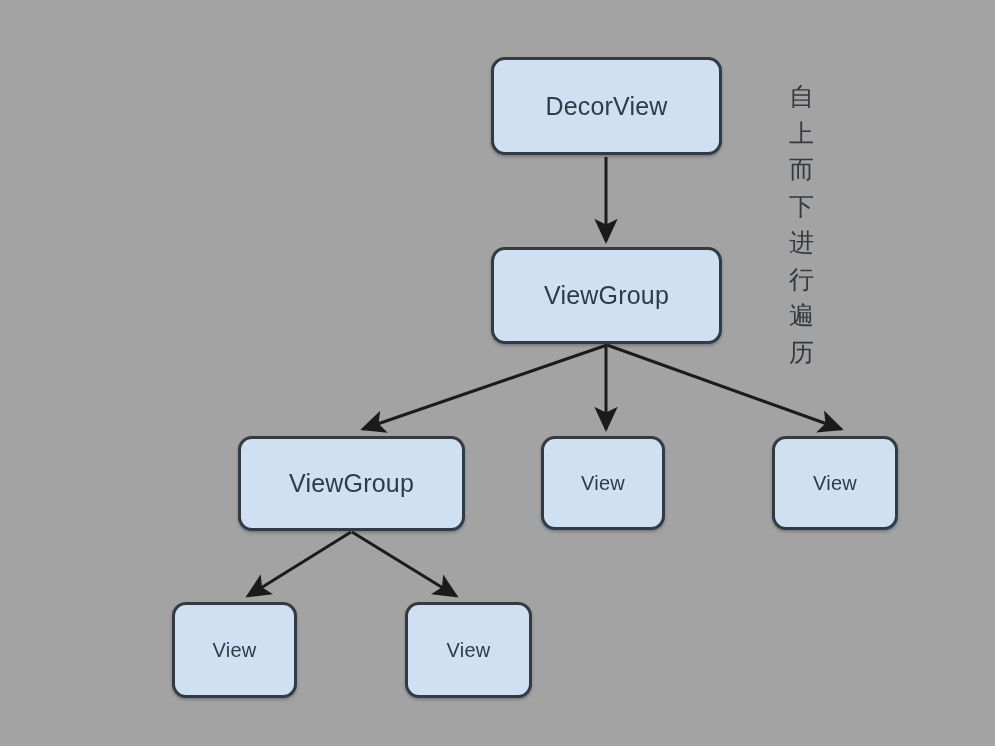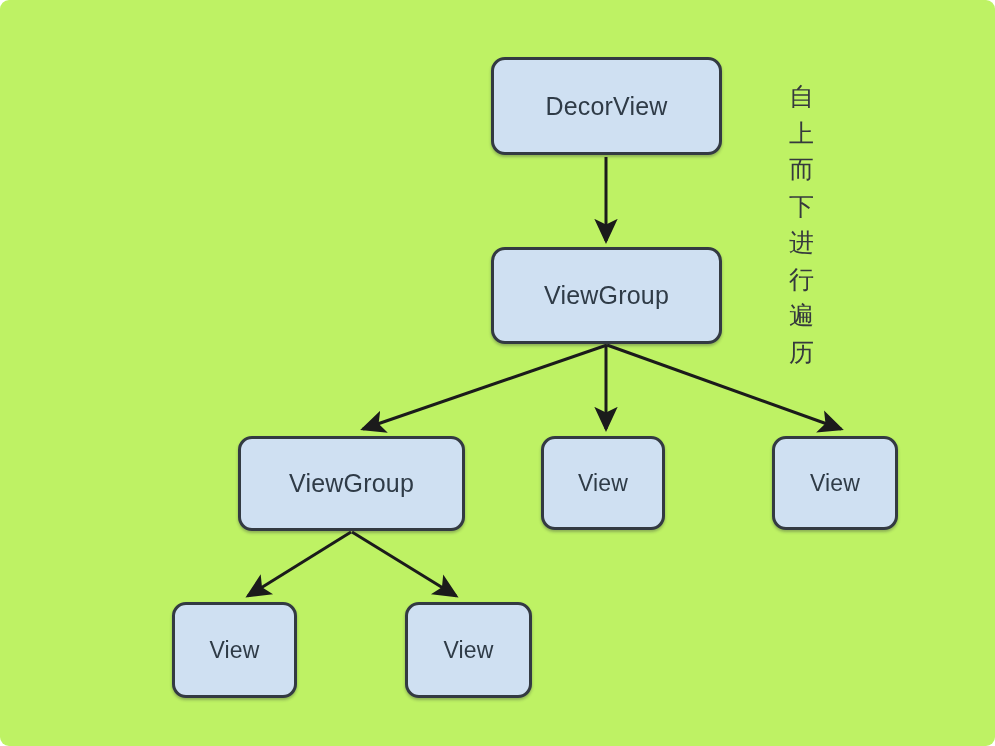--- a/index.html
+++ b/index.html
@@ -5,24 +5,23 @@
 <style>
   html, body {
     margin: 0;
     padding: 0;
     background: #ffffff;
   }
   #canvas {
     position: relative;
     width: 995px;
     height: 746px;
-    background: #bef264;
+    background: #a3a3a3;
     overflow: hidden;
     font-family: "Liberation Sans", "DejaVu Sans", sans-serif;
-    border-radius: 9px;
   }
   #edge-layer {
     position: absolute;
     left: 0;
     top: 0;
     width: 995px;
     height: 746px;
     pointer-events: none;
   }
   .node {
@@ -39,21 +38,21 @@
   }
   .node-label {
     color: #2f3b47;
     font-size: 25px;
     font-weight: 400;
     letter-spacing: 0.2px;
     white-space: nowrap;
     line-height: 1;
   }
   .node.small .node-label {
-    font-size: 23px;
+    font-size: 20px;
   }
   .vtext {
     position: absolute;
     display: flex;
     flex-direction: column;
     align-items: center;
     color: #35393d;
     font-size: 25px;
     line-height: 1.46;
     font-weight: 500;

